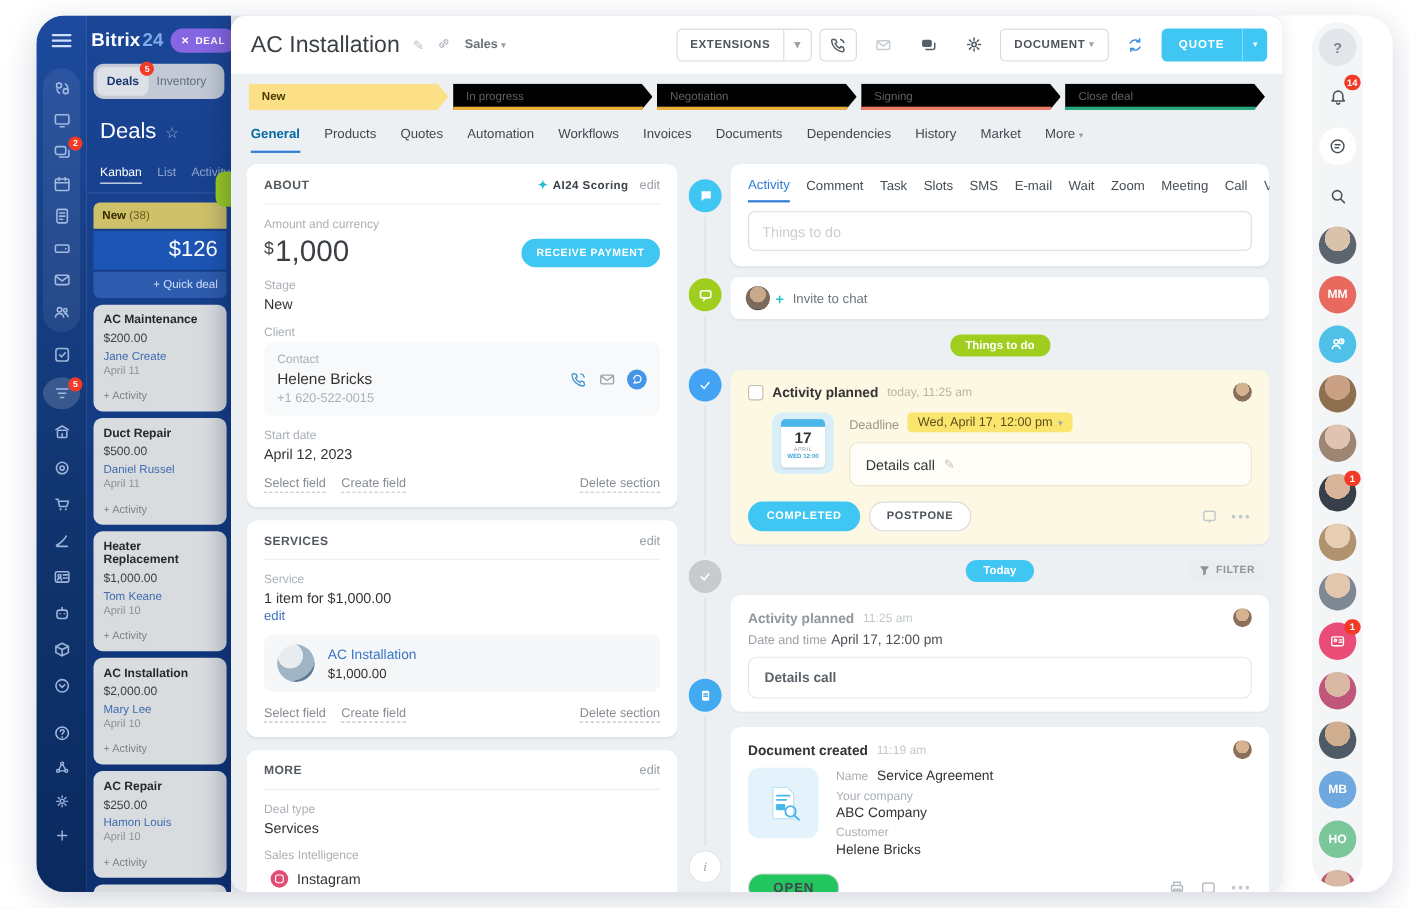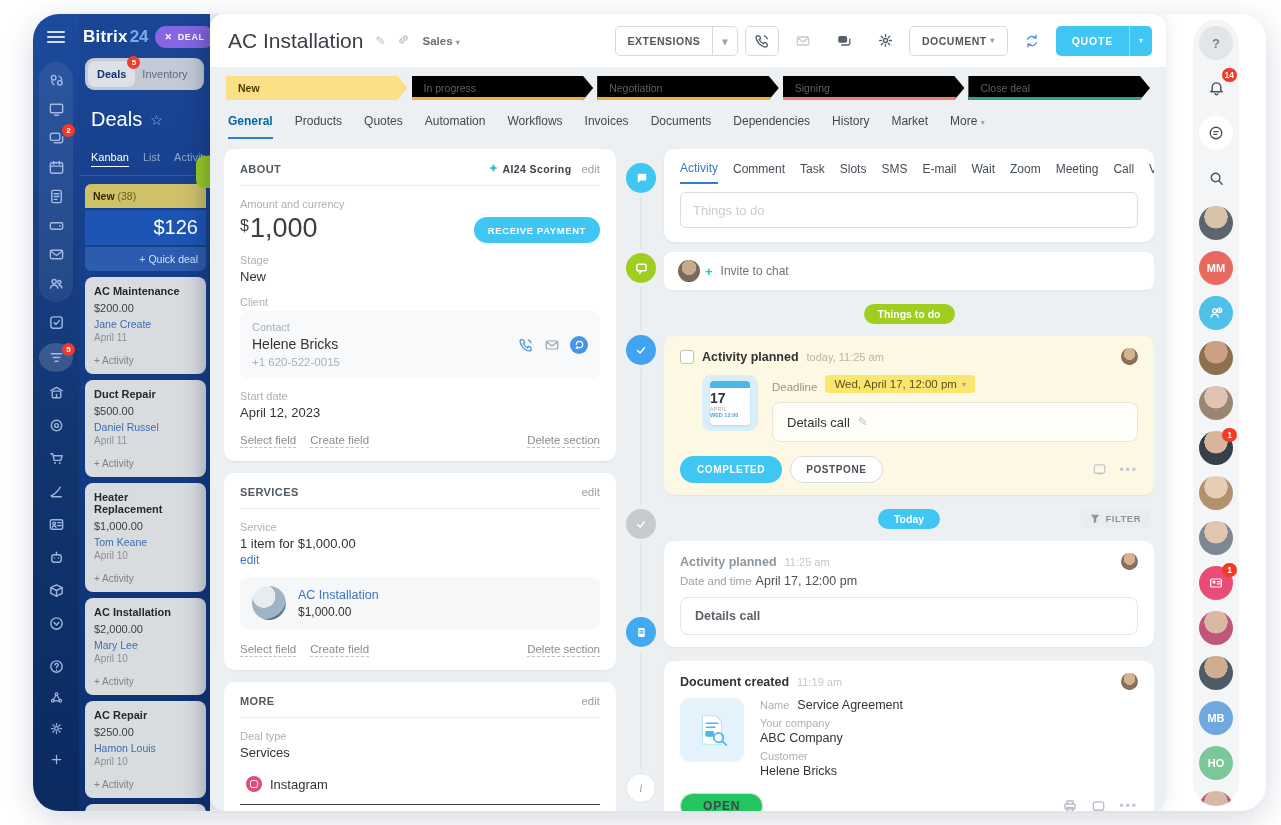--- a/index.html
+++ b/index.html
@@ -135,21 +135,21 @@
   .ycard { background:#fcf8e3; border-radius:10px; padding:12px 16px; margin-bottom:14px; box-shadow:0 1px 2px rgba(50,60,70,.06); }
   .yhd { display:flex; align-items:center; gap:8px; margin-bottom:10px; }
   .chk { width:14px; height:14px; border:1.5px solid #c4c0ab; border-radius:3px; background:#fff; cursor:pointer; }
   .ev-title { font-size:12.5px; font-weight:bold; color:#333; }
   .ev-title.done { color:#8f979e; }
   .ev-time { font-size:11px; color:#bcb69f; }
   .ev-time.grey { color:#c3c8cc; }
   .ava16 { width:17px; height:17px; border-radius:50%; margin-left:auto; background:radial-gradient(circle at 50% 35%, #d5b290 0 42%, #8a6f5a 43% 75%, #6b4f3f 76%); cursor:pointer; }
   .ybody { display:flex; gap:14px; margin-left:22px; }
   .cal-thumb { width:56px; height:56px; background:#d8effa; border-radius:9px; display:flex; align-items:center; justify-content:center; flex-shrink:0; }
-  .cal-inner { width:40px; height:44px; background:#fff; border-radius:4px; overflow:hidden; box-shadow:0 1px 2px rgba(0,0,0,.12); }
+  .cal-inner { width:40px; height:44px; background:#fff; border-radius:4px; overflow:hidden; text-align:center; box-shadow:0 1px 2px rgba(0,0,0,.12); }
   .cal-top { height:7px; background:#49b7e8; }
   .cal-day { font-size:14px; font-weight:bold; color:#333; line-height:16px; margin-top:2px; }
   .cal-month { font-size:5px; color:#9aa1a8; letter-spacing:.5px; }
   .cal-time { font-size:5.5px; color:#49a7d8; font-weight:bold; }
   .ddl-row { display:flex; align-items:flex-end; gap:8px; margin-bottom:9px; }
   .ddl-label { font-size:11.5px; color:#9c9786; }
   .ddl-chip { background:#fae56f; border-radius:4px; padding:3px 9px; font-size:11.5px; color:#5d5117; cursor:pointer; display:flex; align-items:center; gap:5px; }
   .details-box { flex:1; background:rgba(255,255,255,.75); border:1px solid #eae6d2; border-radius:8px; height:40px; display:flex; align-items:center; padding:0 14px; font-size:13px; color:#333; gap:8px; cursor:text; }
   .details-box .pen { color:#c9c4b2; font-size:12px; }
   .yft { display:flex; align-items:center; gap:8px; margin-top:14px; }
@@ -585,20 +585,21 @@
 
           <div class="card">
             <div class="card-hd">
               <span>MORE</span>
               <span class="hd-right">
                   <span class="edit-link">edit</span>
                 </span>
             </div>
             <div class="flabel">Deal type</div>
             <div class="fvalue">Services</div>
+            <div class="flabel">Sales Intelligence</div>
             <div class="ig-row">
               <span class="ig-ico">
                   <div></div>
                 </span>
               <span class="ig-label">Instagram</span>
             </div>
 
           </div>
         </div>
 

